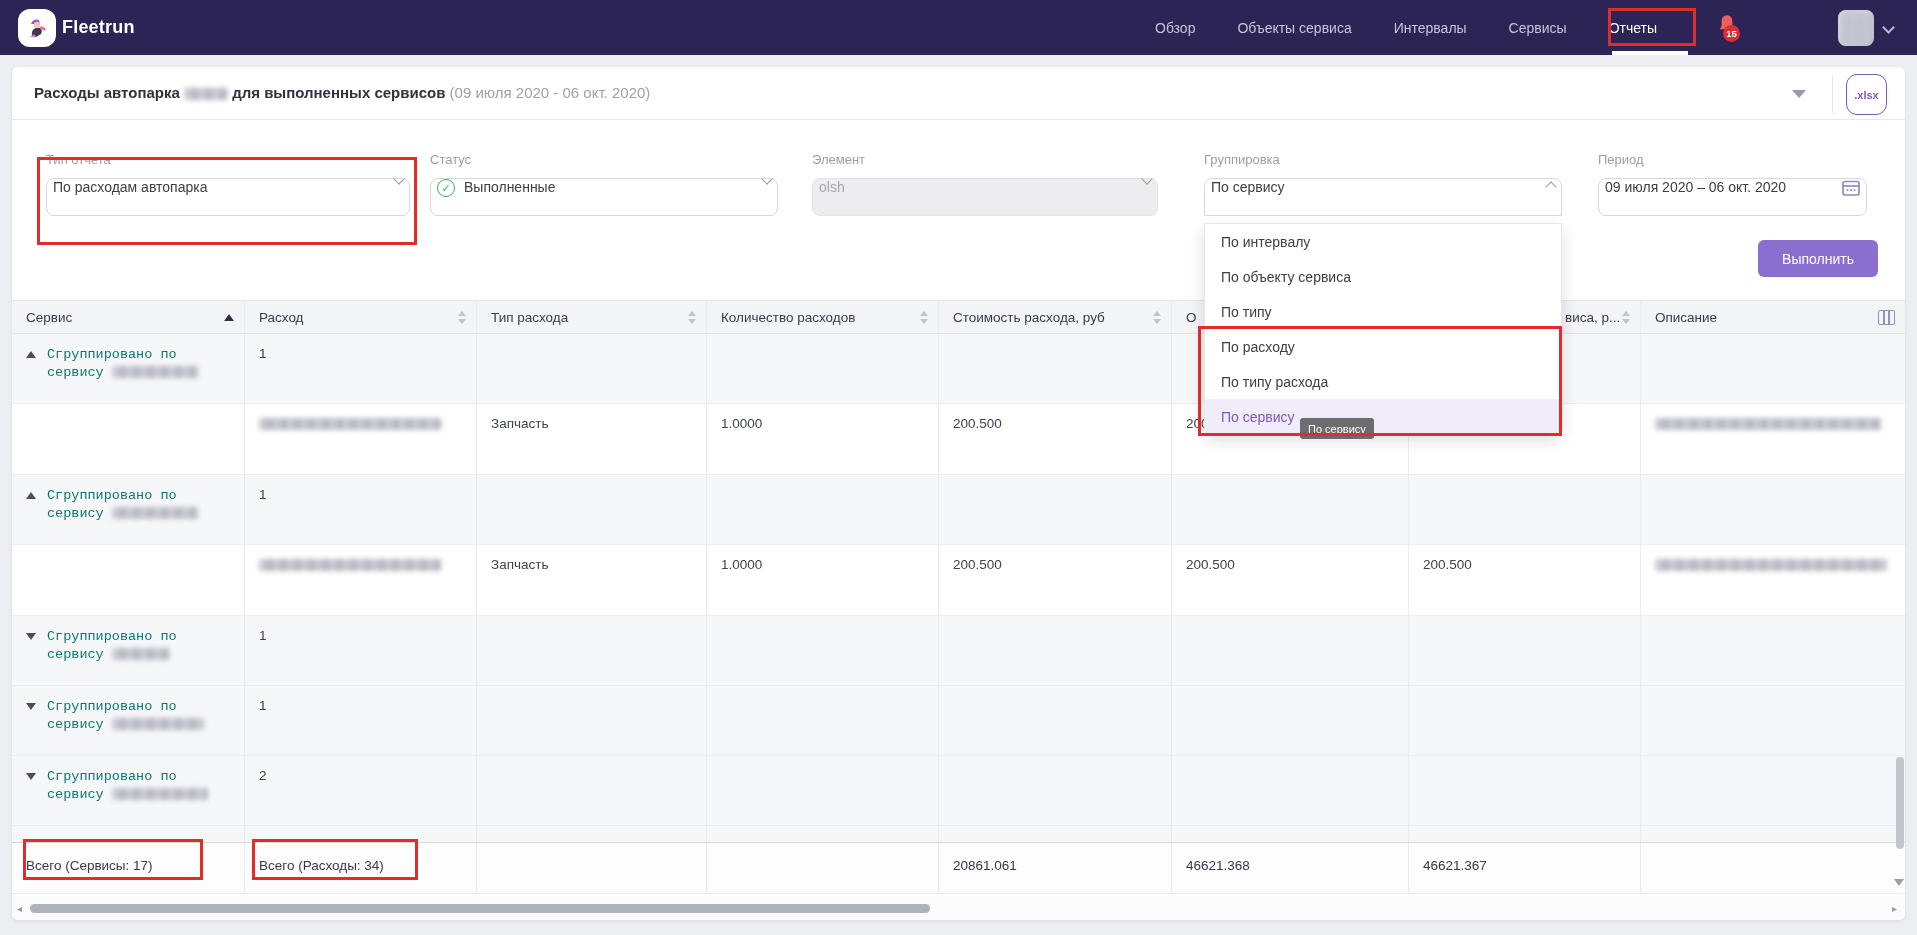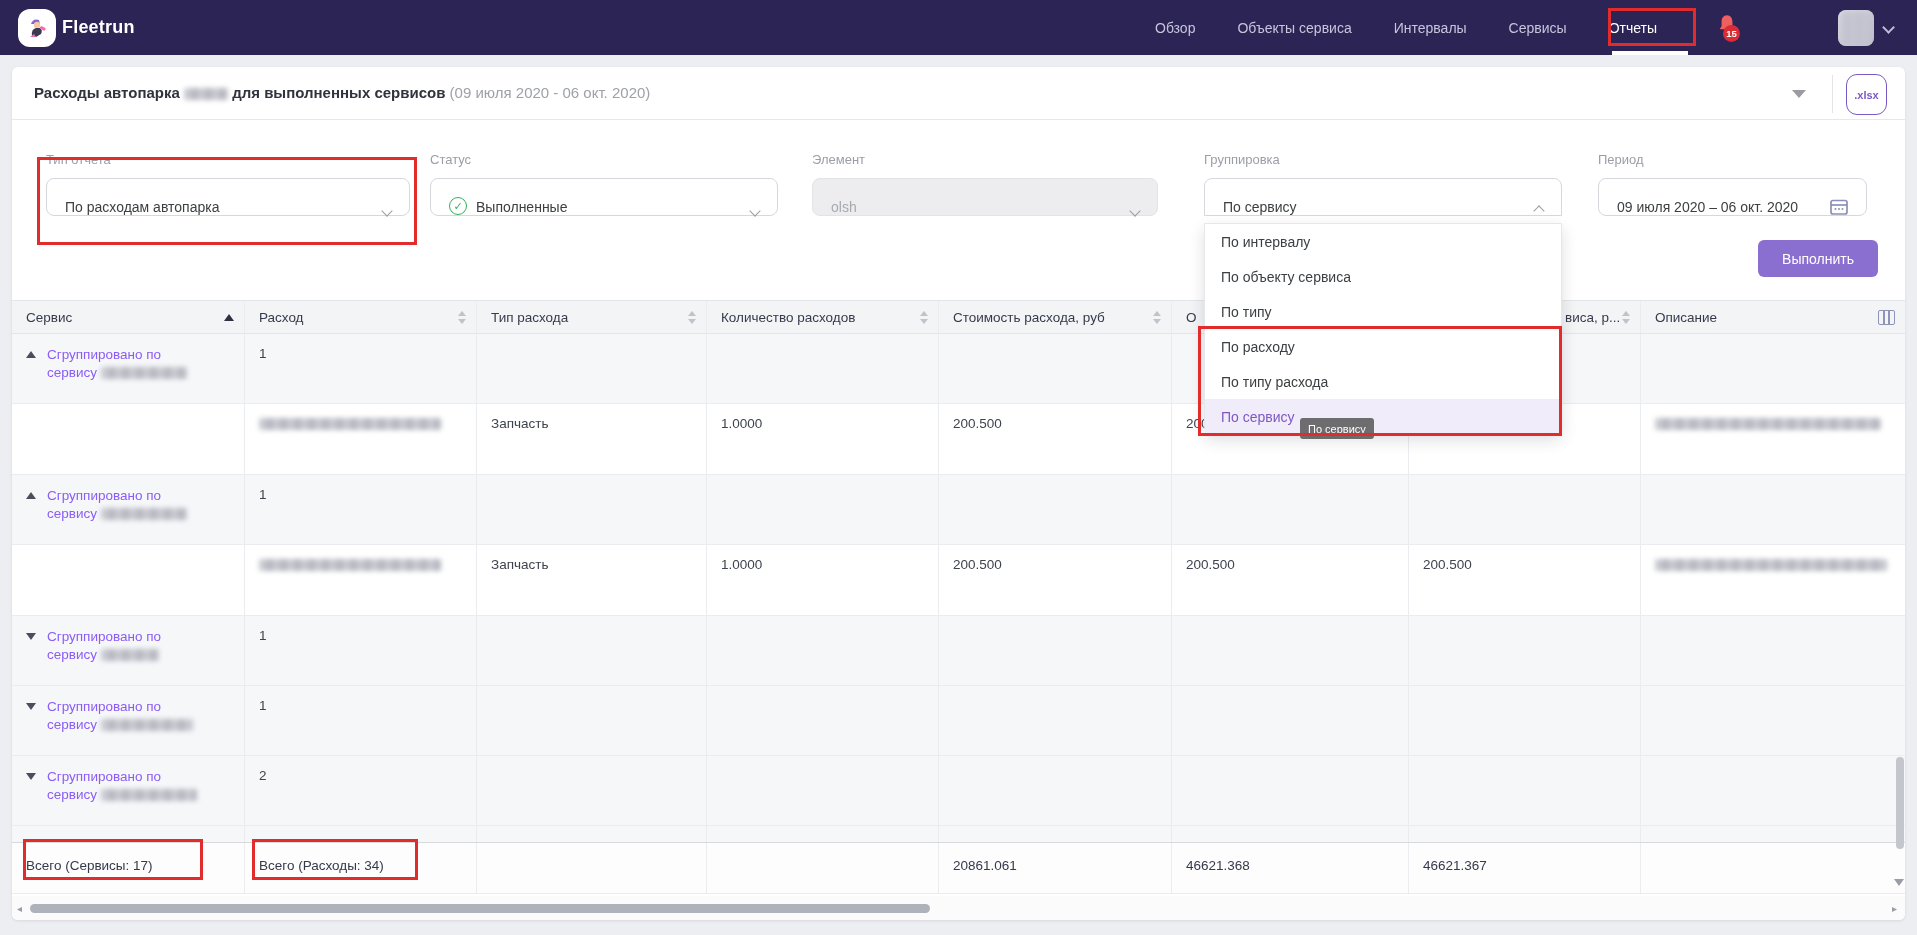--- a/index.html
+++ b/index.html
@@ -38,21 +38,21 @@
   .collapse-tri { position:absolute; left:1780px; top:23px; width:0; height:0;
     border-left:7px solid transparent; border-right:7px solid transparent; border-top:8px solid #9a9ba3; }
   .header-divider { position:absolute; left:1820px; top:8px; width:1px; height:38px; background:#e3e3e8; }
   .xlsx-btn { position:absolute; left:1834px; top:7px; width:41px; height:41px; border:1.5px solid #7a58c5;
     border-radius:11px; color:#7a58c5; font-size:11px; font-weight:bold; display:flex; align-items:center;
     justify-content:center; background:#fff; cursor:pointer; }
 
   
   .filter-label { position:absolute; font-size:13px; color:#9b9ea6; top:85px; }
   .field { position:absolute; top:111px; height:38px; background:#fff; border:1px solid #d7d8dd;
-    border-radius:8px; display:flex; align-items:flex-end; font-size:14px; color:#3c4043; padding:0 18px; }
+    border-radius:8px; display:flex; align-items:flex-start; font-size:14px; color:#3c4043; padding:0 6px; }
   .field.disabled { background:#ededf0; border-color:#e2e2e7; color:#a6a9b0; }
   .chevron { width:8px; height:8px; border-right:1.6px solid #9a9da5; border-bottom:1.6px solid #9a9da5;
     transform:rotate(45deg); margin-left:auto; margin-top:-4px; }
   .chevron.up { transform:rotate(225deg); margin-top:4px; }
   .check-circle { width:18px; height:18px; border:1.6px solid #2fb457; border-radius:50%; color:#2fb457;
     font-size:11px; font-weight:bold; display:flex; align-items:center; justify-content:center; margin-right:9px; }
   .run-btn { position:absolute; left:1746px; top:173px; width:120px; height:37px; background:#8b6fd0;
     border:none; border-radius:6px; color:#ffffff; font-size:14px; display:flex; align-items:center;
     justify-content:center; cursor:pointer; }
 
@@ -69,21 +69,21 @@
   .row-detail { height:71px; background:#ffffff; border-bottom:1px solid #ebecef; }
   .row-sliver { height:16px; background:#f6f7f9; border-bottom:none; }
   .row-sliver > div { padding:0 14px; }
   .tfoot { height:52px; background:#fdfdfe; border-top:1px solid #d8d9dd; border-bottom:1px solid #ebecef; }
   .tfoot > div { padding-top:15px; font-size:13.5px; color:#35394a; }
   .group-cell { display:flex; gap:11px; }
   .tri-exp { width:0; height:0; border-left:5px solid transparent; border-right:5px solid transparent;
     border-bottom:7px solid #4a4e5c; margin-top:5px; flex:none; }
   .tri-col { width:0; height:0; border-left:5px solid transparent; border-right:5px solid transparent;
     border-top:7px solid #4a4e5c; margin-top:5px; flex:none; }
-  .group-label { font-size:13.5px; line-height:18px; color:#8b5cf6; }
+  .group-label { font-size:13.5px; line-height:18px; color:#0f766e;font-family:Liberation Mono, monospace; }
   .sort-stack { margin-left:auto; display:flex; flex-direction:column; gap:3px; align-items:center; }
   .st-up { width:0; height:0; border-left:4.5px solid transparent; border-right:4.5px solid transparent;
     border-bottom:5.5px solid #c0c3cb; }
   .st-down { width:0; height:0; border-left:4.5px solid transparent; border-right:4.5px solid transparent;
     border-top:5.5px solid #c0c3cb; }
   .sort-asc { margin-left:auto; width:0; height:0; border-left:5px solid transparent;
     border-right:5px solid transparent; border-bottom:7px solid #2d3142; }
   .redacted { display:inline-block; height:12px; border-radius:2px; vertical-align:middle;
     background:repeating-linear-gradient(90deg,#c9cad1 0 7px,#b7b8c1 7px 14px); filter:blur(2.5px); }
   .cols-icon { margin-left:auto; width:17px; height:15px; border:1.6px solid #8f93b8; border-radius:2px;

